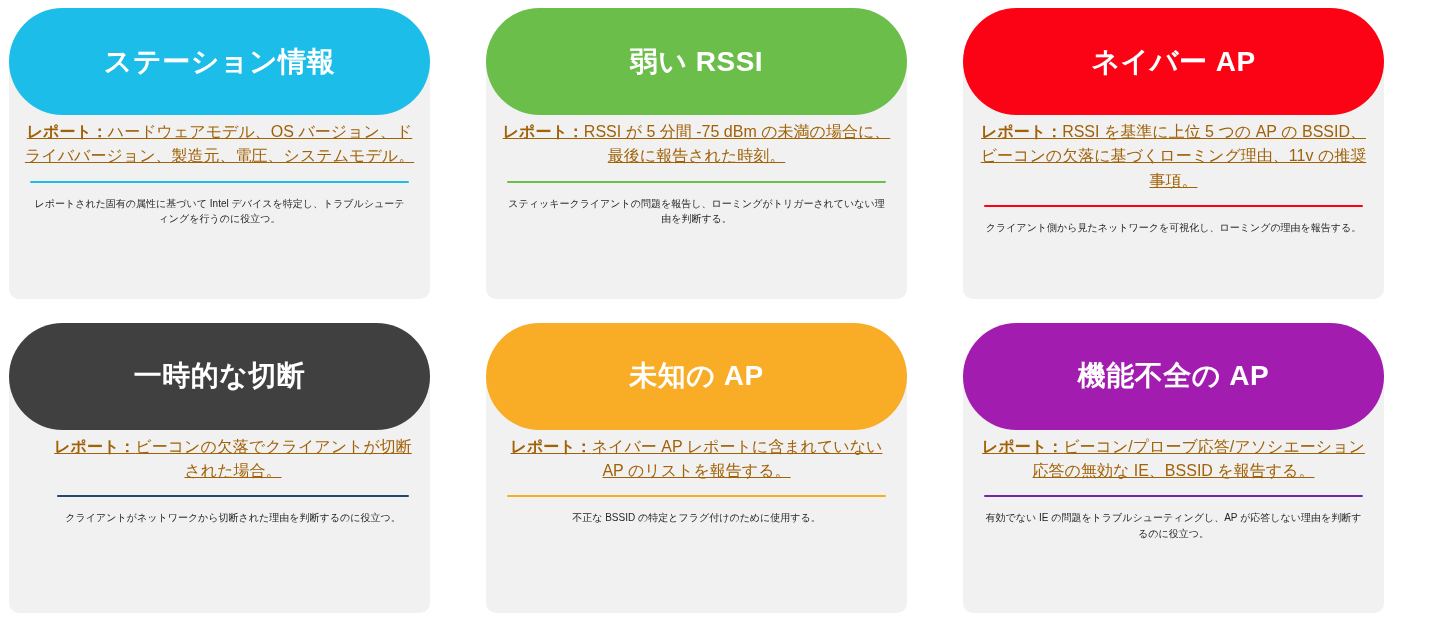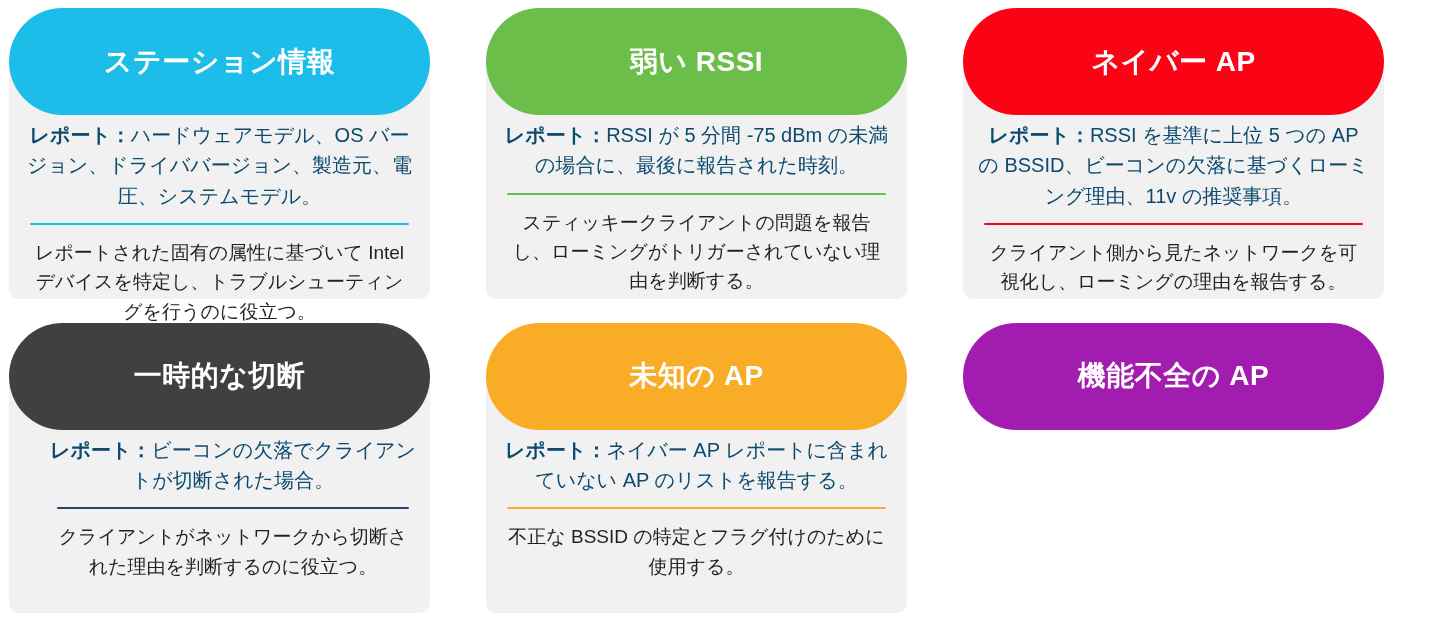--- a/index.html
+++ b/index.html
@@ -64,39 +64,40 @@
     color: #ffffff;
     font-size: 28px;
     font-weight: bold;
     line-height: 1.2;
     letter-spacing: 0.5px;
     text-align: center;
     padding: 0 10px;
   }
 
   .report-block {
-    font-size: 20px;
+    font-size: 16px;
     line-height: 1.52;
-    color: #0c4a6e;
+    color: #a16207;
     font-weight: bold;
     margin: 0 0 4px 0;
+    text-decoration: underline;
   }
 
   .report-block .rest {
     font-weight: normal;
   }
 
   .divider {
     height: 2px;
     margin: 12px 8px 13px 8px;
     border-radius: 1px;
   }
 
   .purpose-block {
-    font-size: 19px;
+    font-size: 10px;
     line-height: 1.54;
     color: #231f20;
     font-weight: normal;
     margin: 8px;
   }
 </style>
 </head>
 <body>
 
 <div id="grid">
@@ -155,18 +156,23 @@
           <div class="divider" style="background: rgb(249, 172, 38);"></div>
           <p class="purpose-block">不正な BSSID の特定とフラグ付けのために使用する。</p>
         </div>
         <div class="card-header" style="background: rgb(249, 172, 38);">
           <div class="card-title" style="color: rgb(255, 255, 255);">未知の AP</div>
         </div>
       </div>
     </div>
     <div class="card">
       <div class="card-inner">
+        <div class="card-body" style="background: rgb(241, 241, 241);">
+          <p class="report-block"><span class="label">レポート：</span><span class="rest">ビーコン/プローブ応答/アソシエーション応答の無効な IE、BSSID を報告する。</span></p>
+          <div class="divider" style="background: rgb(113, 40, 168);"></div>
+          <p class="purpose-block">有効でない IE の問題をトラブルシューティングし、AP が応答しない理由を判断するのに役立つ。</p>
+        </div>
         <div class="card-header" style="background: #a21caf;">
           <div class="card-title" style="color: rgb(255, 255, 255);">機能不全の AP</div>
         </div>
       </div>
     </div>
   </div>
 
 </body></html>

